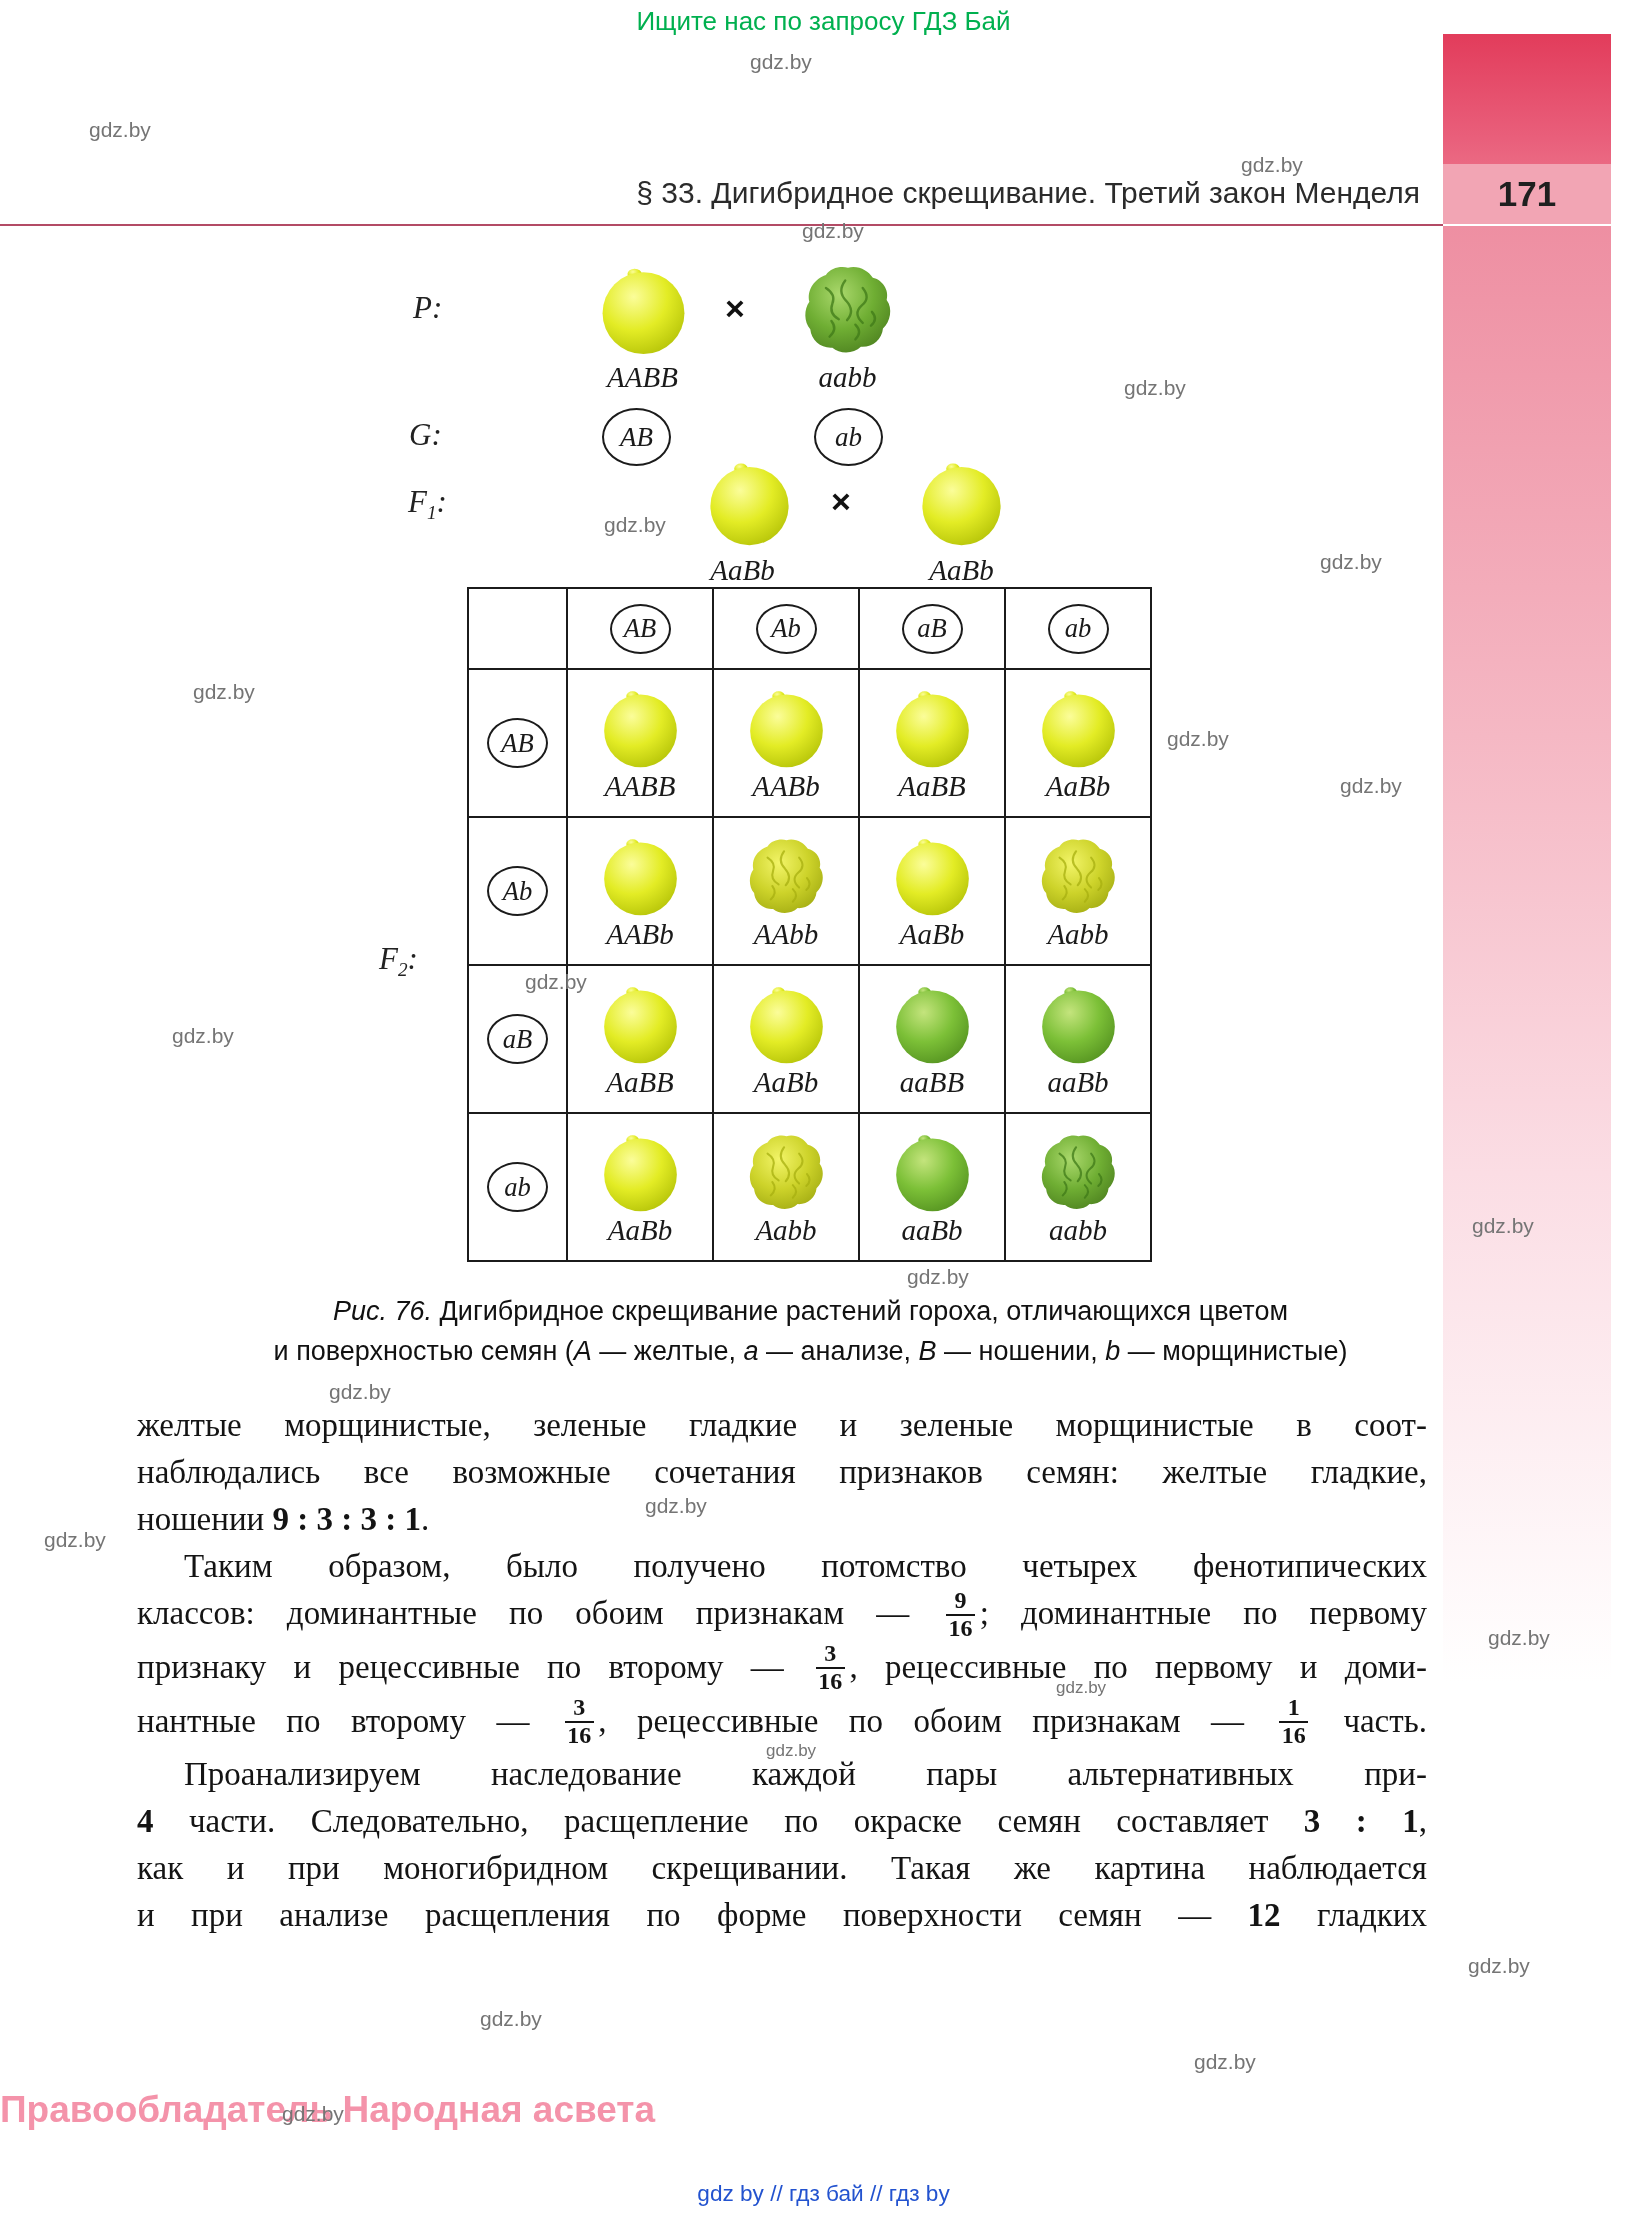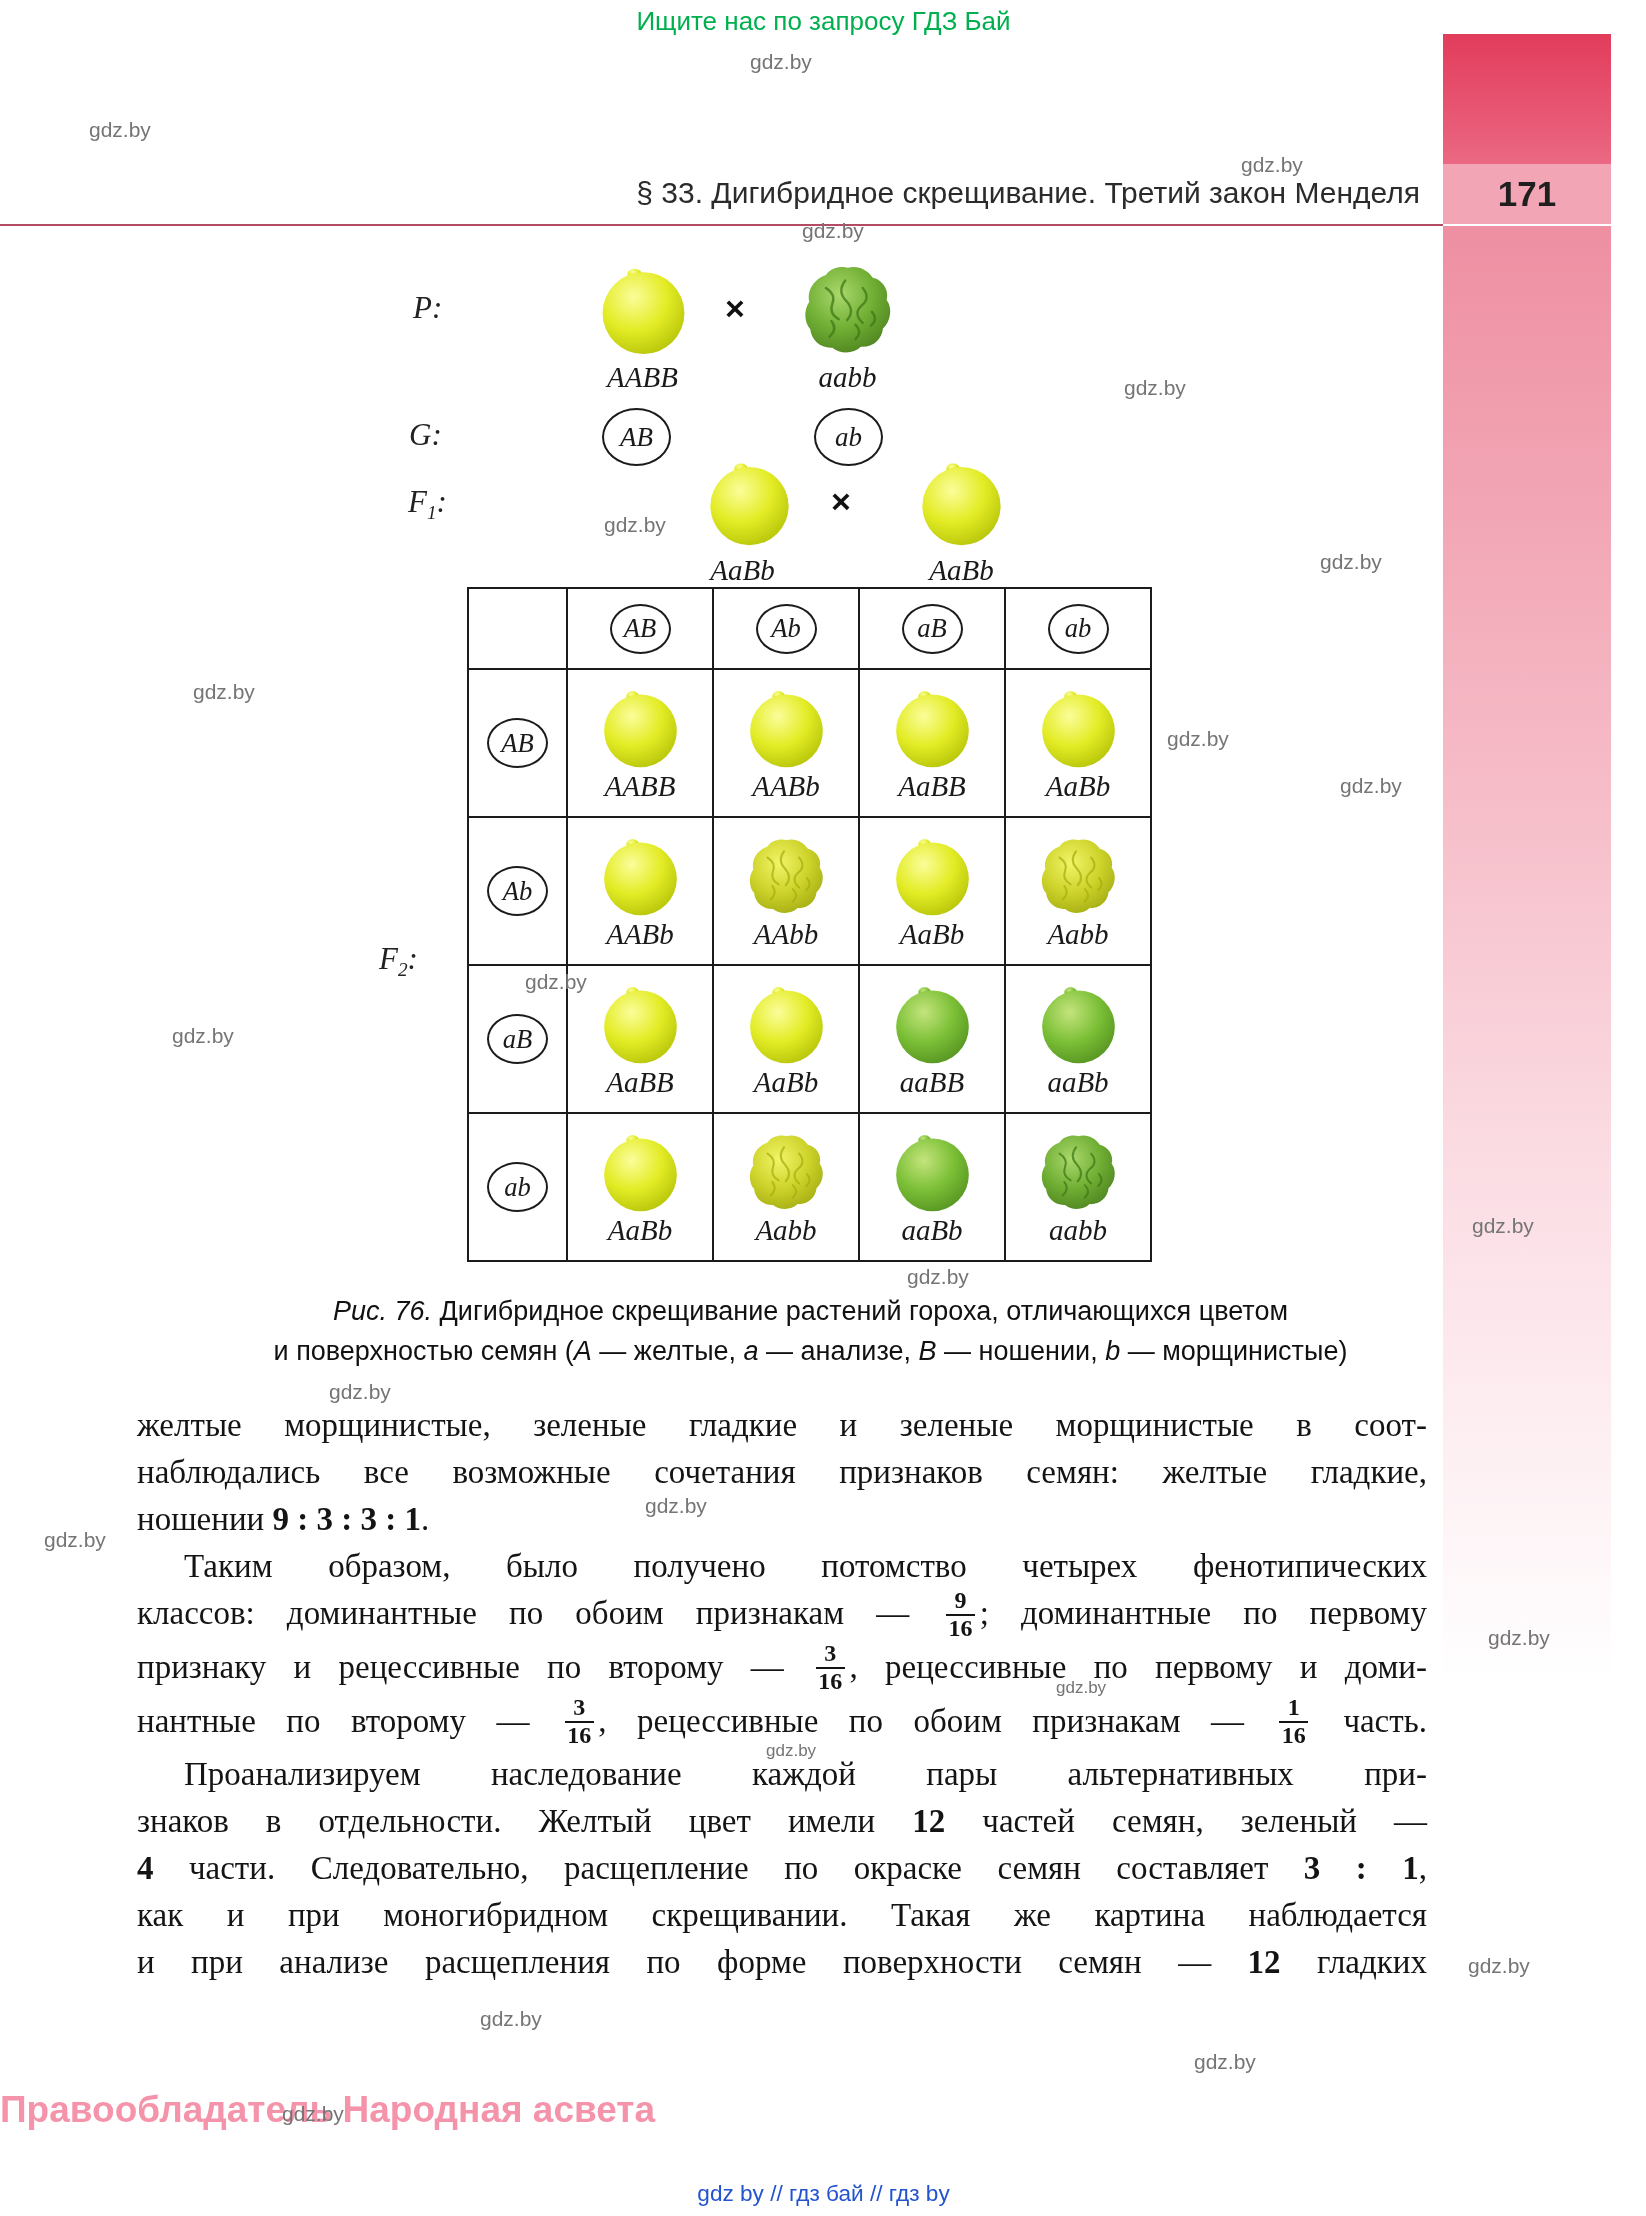--- a/index.html
+++ b/index.html
@@ -385,21 +385,20 @@
         <span class="den">16</span>
       </span><span>, рецессивные по первому и доми-</span></div>
     <div class="bline fill"><span>нантные по второму — </span><span class="frac">
         <span class="num">3</span>
         <span class="den">16</span>
       </span><span>, рецессивные по обоим признакам — </span><span class="frac">
         <span class="num">1</span>
         <span class="den">16</span>
       </span><span> часть.</span></div>
     <div class="bline fill indent"><span>Проанализируем наследование каждой пары альтернативных при-</span></div>
-    <div class="bline fill"><span>знаков в отдельности. Желтый цвет имели </span><span class="bold">12</span><span> частей семян, зеленый —</span></div>
     <div class="bline fill"><span class="bold">4</span><span> части. Следовательно, расщепление по окраске семян составляет </span><span class="bold">3 : 1</span><span>,</span></div>
     <div class="bline fill"><span>как и при моногибридном скрещивании. Такая же картина наблюдается</span></div>
     <div class="bline fill"><span>и при анализе расщепления по форме поверхности семян — </span><span class="bold">12</span><span> гладких</span></div>
   </div>
 
 <div id="footer-copy">Правообладатель Народная асвета</div>
 <div id="footer-links"><a>gdz by</a><span class="sep"> // </span><a>гдз бай</a><span class="sep"> // </span><a>гдз by</a></div>
 
 <div id="watermarks">
     <div class="wm" style="left: 750px; top: 50px;">gdz.by</div>

